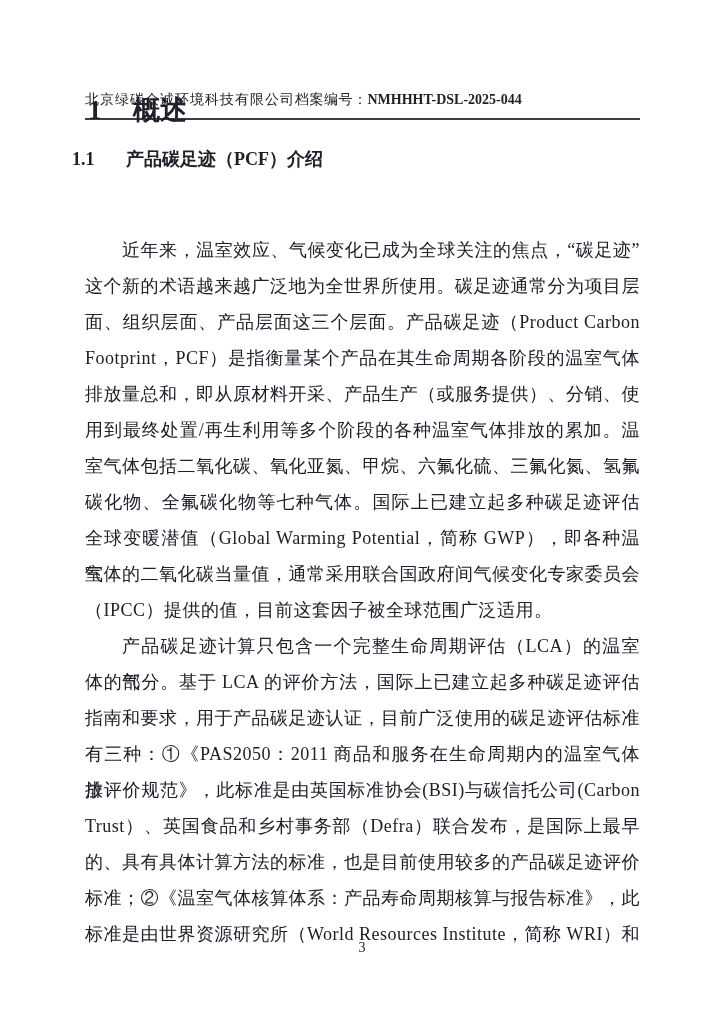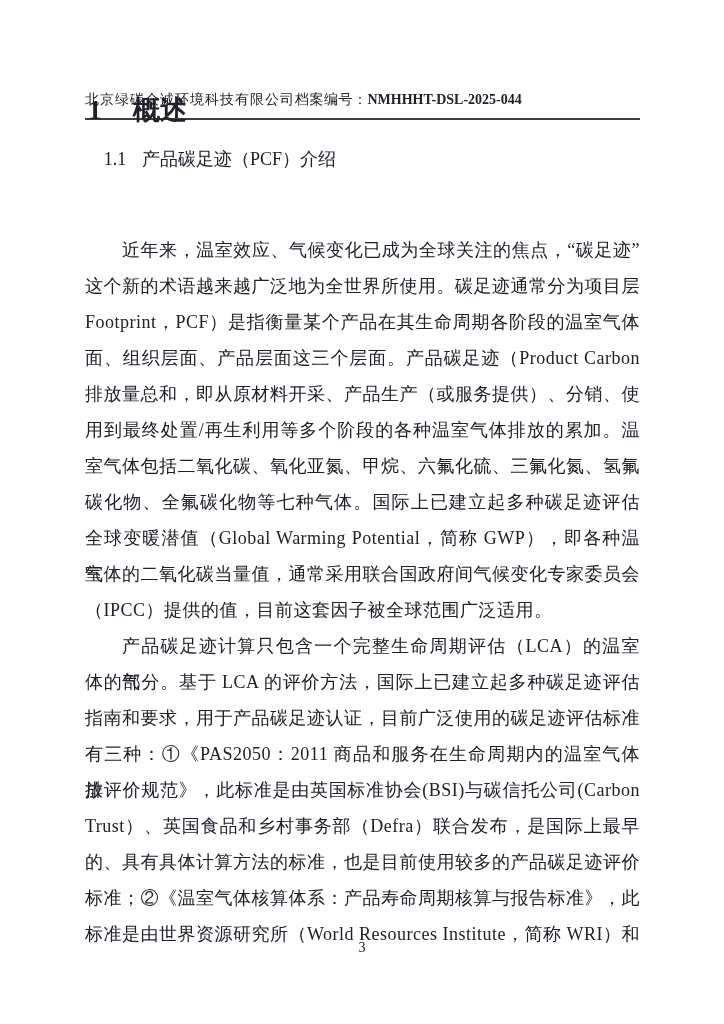--- a/index.html
+++ b/index.html
@@ -40,25 +40,24 @@
     top: 96px;
     left: 88px;
     font-size: 27px;
     font-weight: bold;
     line-height: 28px;
   }
   .h1 .num { display: inline-block; width: 45px; }
   .h2 {
     position: absolute;
     top: 146px;
-    left: 88px;
+    left: 72px;
     font-size: 18px;
-    font-weight: normal;
+    font-weight: bold;
     line-height: 26px;
-    text-align: center;
   }
   .h2 .num { display: inline-block; width: 54px; }
   
   .body-text {
     position: absolute;
     top: 204px;
     left: 85px;
     width: 555px;
     font-size: 18px;
     margin-top: 28px;
@@ -100,22 +99,22 @@
 
   <div class="h2">
     <span class="num">1.1</span><span>产品碳足迹（PCF）介绍</span>
   </div>
 
   <div class="body-text">
 
     <div>
       <div class="line indent">近年来，温室效应、气候变化已成为全球关注的焦点，“碳足迹”</div>
       <div class="line">这个新的术语越来越广泛地为全世界所使用。碳足迹通常分为项目层</div>
+      <div class="line">面、组织层面、产品层面这三个层面。产品碳足迹（Product Carbon</div>
       <div class="line">Footprint，PCF）是指衡量某个产品在其生命周期各阶段的温室气体</div>
-      <div class="line">面、组织层面、产品层面这三个层面。产品碳足迹（Product Carbon</div>
       <div class="line">排放量总和，即从原材料开采、产品生产（或服务提供）、分销、使</div>
       <div class="line">用到最终处置/再生利用等多个阶段的各种温室气体排放的累加。温</div>
       <div class="line">室气体包括二氧化碳、氧化亚氮、甲烷、六氟化硫、三氟化氮、氢氟</div>
       <div class="line">碳化物、全氟碳化物等七种气体。国际上已建立起多种碳足迹评估</div>
       <div class="line">全球变暖潜值（Global Warming Potential，简称 GWP），即各种温室</div>
       <div class="line">气体的二氧化碳当量值，通常采用联合国政府间气候变化专家委员会</div>
       <div class="line last-line">（IPCC）提供的值，目前这套因子被全球范围广泛适用。</div>
     </div>
 
     <div>

